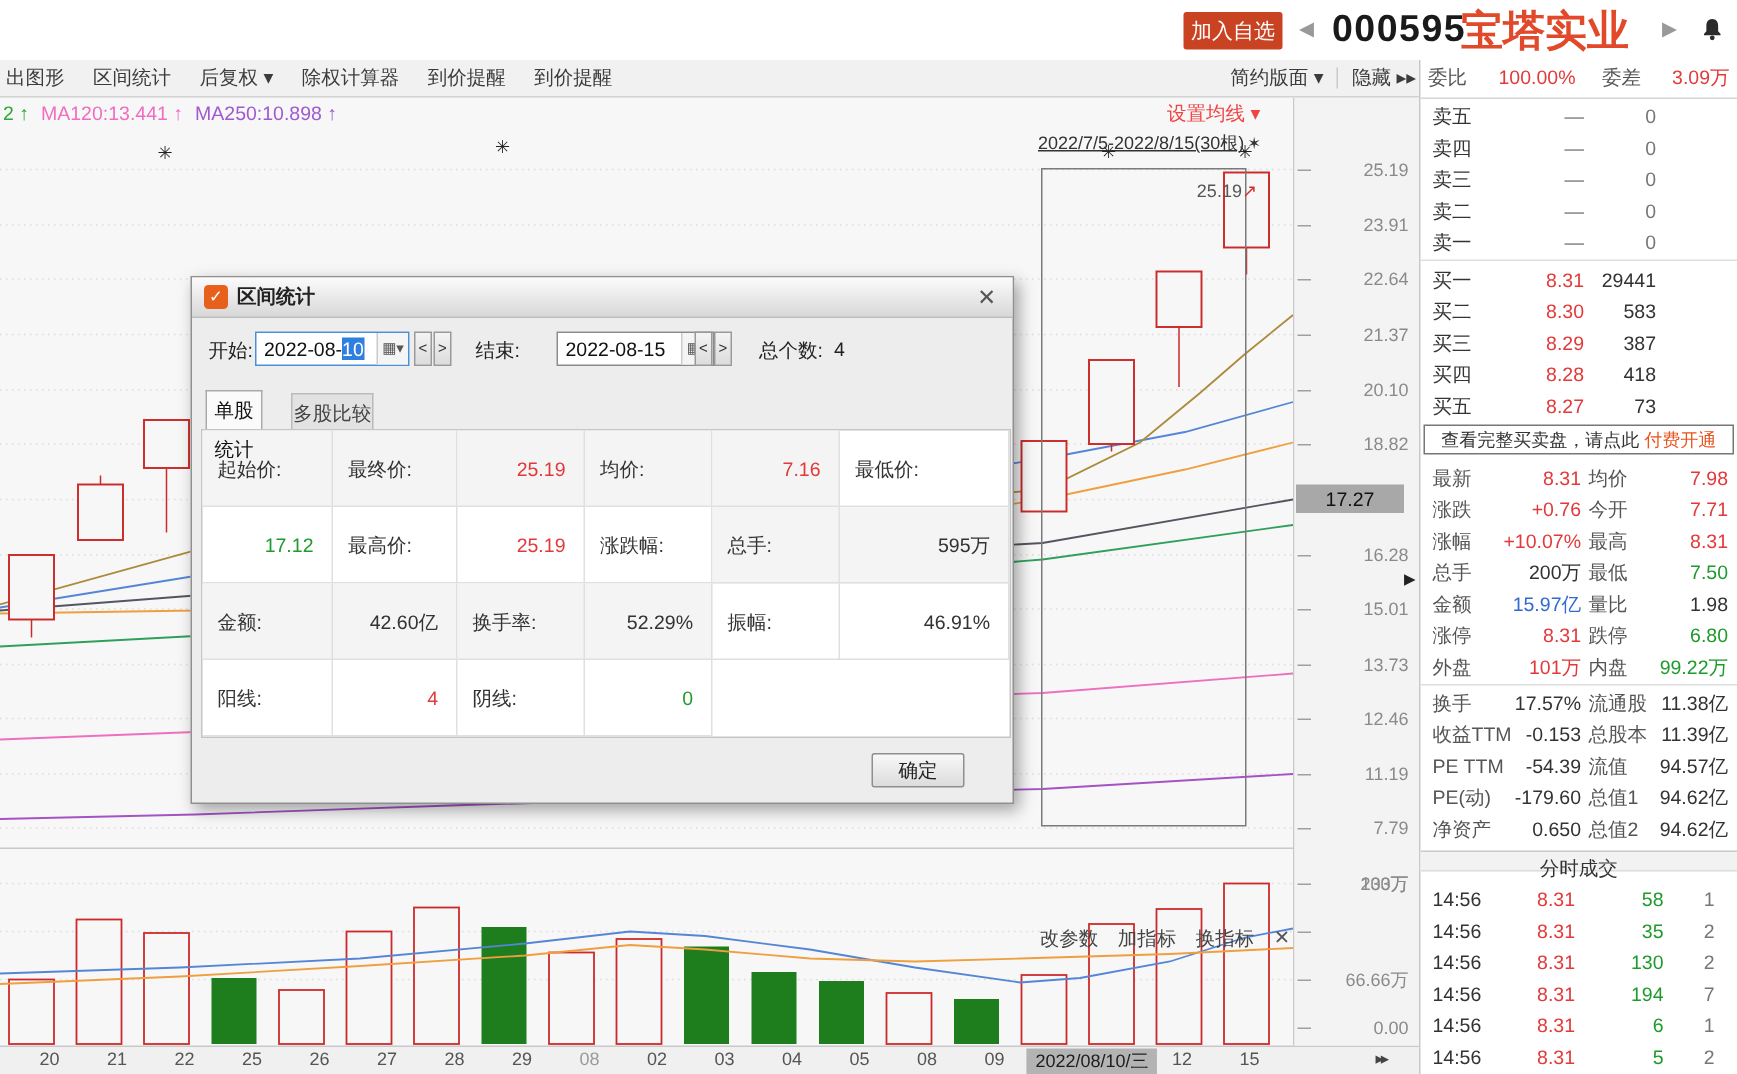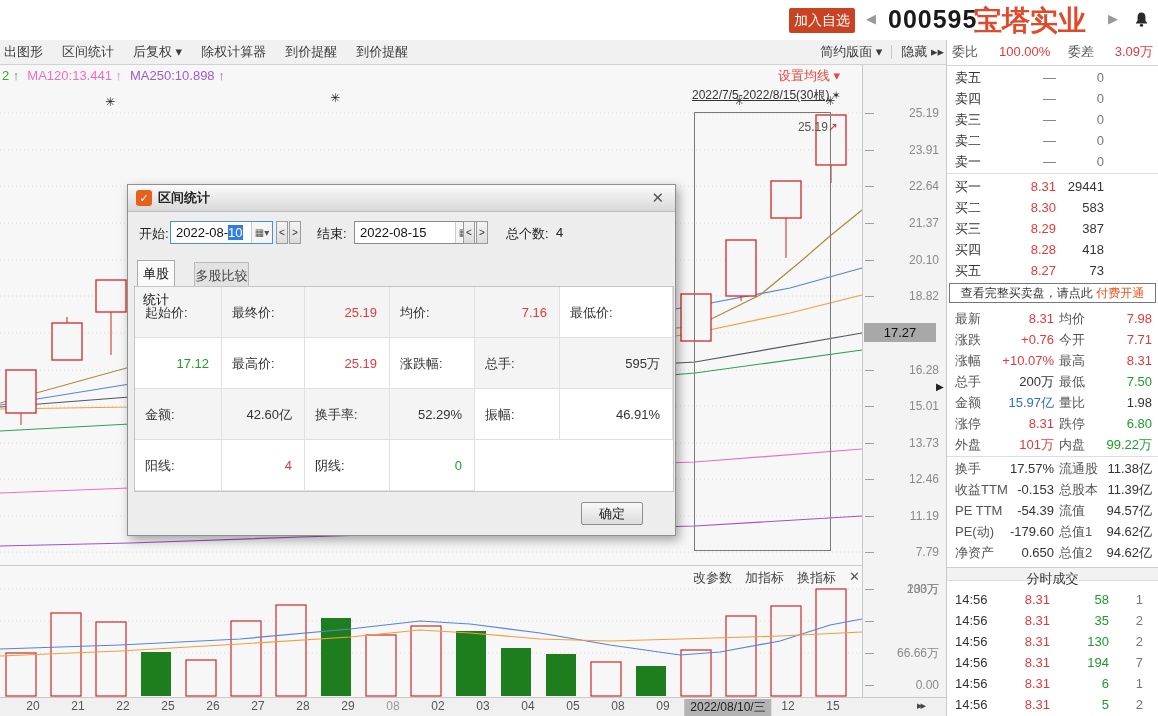--- a/index.html
+++ b/index.html
@@ -27,21 +27,21 @@
   .mdiv { border-left:1px solid #c9c9c9; height:14px; margin:0 9px; }
   
   #chart-svg { position:absolute; left:0; top:0; z-index:1; }
   #ma-labels { position:absolute; left:2px; top:68px; z-index:2; font-size:13px; white-space:nowrap; }
   #ma-labels span { margin-right:8px; }
   #set-ma { position:absolute; left:778px; top:67px; z-index:2; color:#ef4444; cursor:pointer; }
   #date-range { position:absolute; left:692px; top:87px; z-index:2; font-size:12px; color:#333; cursor:pointer; }
   #date-range .rng { text-decoration:underline; }
   #date-range .pin { color:#333; margin-left:2px; font-size:11px; }
   #vol-toolbar { position:absolute; right:298px; top:569px; z-index:2; display:flex; gap:13px; color:#444; }
-  #vol-toolbar span { cursor:pointer; }
+  #vol-toolbar span { cursor:pointer;margin-top:48px; }
   #vol-toolbar .vx { color:#555; }
   
   #xaxis { position:absolute; left:0; top:697px; width:946px; height:19px; background:#f0f0f0;
     border-top:1px solid #c9c9c9; z-index:2; font-size:12px; }
   .xl { position:absolute; top:1px; transform:translateX(-50%); color:#555; white-space:nowrap; }
   .xl.month { color:#9a9a9a; }
   .xl.hl { background:#b3b3b3; color:#1d1d1d; padding:0 6px; }
   #scroll-right { position:absolute; left:917px; top:1px; color:#444; font-size:11px; letter-spacing:-2px; cursor:pointer; }
   
   #price-axis { position:absolute; left:863px; top:65px; width:83px; height:632px; background:#f3f3f3; z-index:2; }
@@ -450,21 +450,21 @@
       <span id="dlg-close">✕</span>
     </div>
     <span class="dlbl" style="left:11px">开始:</span>
     <div class="combo" style="left:42px;width:103px;border:1px solid #4a90d9">
       <span>2022-08-</span><span class="sel10">10</span>
       <span class="cal">▦▾</span>
     </div>
     <div class="spin" style="left:148px">&lt;</div>
     <div class="spin" style="left:161px">&gt;</div>
     <span class="dlbl" style="left:189px">结束:</span>
-    <div class="combo" style="left:226px;width:123px;border:1px solid #8a8a8a">
+    <div class="combo" style="left:243px;width:105px;border:1px solid #8a8a8a">
       <span>2022-08-15</span>
       <span class="cal">▦▾</span>
     </div>
     <div class="spin" style="left:335px">&lt;</div>
     <div class="spin" style="left:348px">&gt;</div>
     <span class="dlbl" style="left:378px">总个数:</span>
     <span class="dlbl" style="left:428px">4</span>
     <div id="dlg-tabs">
         <div class="tab on" style="left: 9px; width: 38px;">单股统计</div>
         <div class="tab off" style="left: 66px; width: 55px;">多股比较</div>

